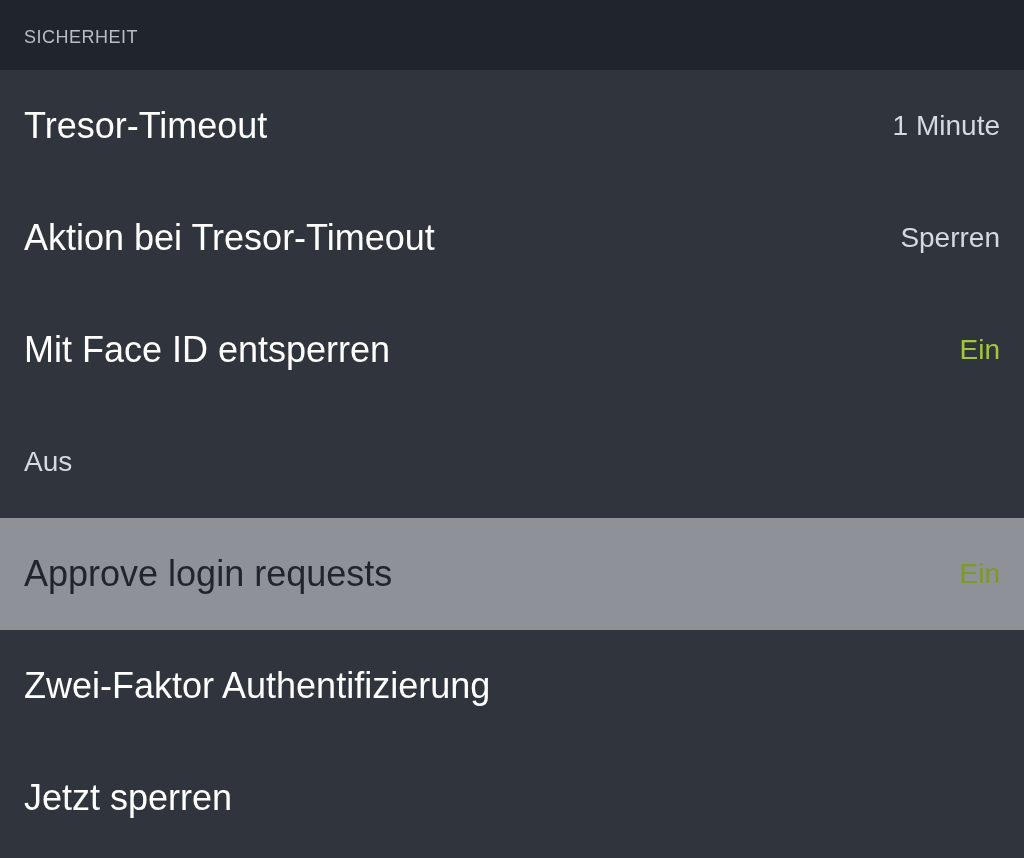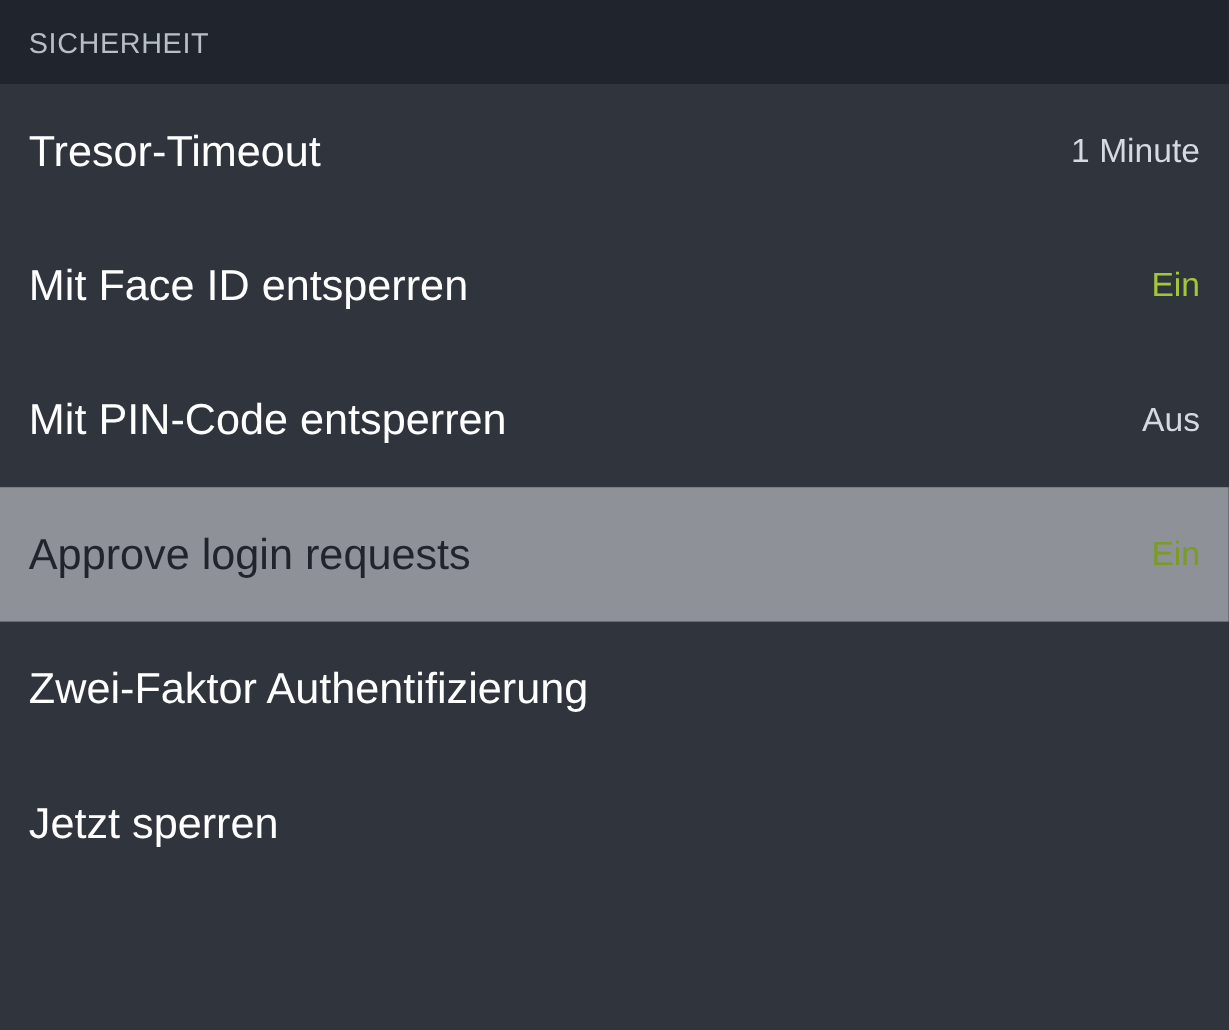--- a/index.html
+++ b/index.html
@@ -10,21 +10,21 @@
     body {
       width: 1024px;
       height: 858px;
       background-color: #2f343d;
       font-family: -apple-system, BlinkMacSystemFont, 'Segoe UI', Helvetica, Arial, sans-serif;
       color: #ffffff;
       overflow: hidden;
     }
     .section-header {
       padding: 24px 24px 20px 24px;
-      font-size: 24px;
+      font-size: 18px;
       letter-spacing: 0.5px;
       color: #b8bec8;
       background-color: #1f242d;
       height: 70px;
       display: flex;
       align-items: center;
     }
     .settings-list {
       background-color: #2f343d;
     }
@@ -68,28 +68,31 @@
   <span>SICHERHEIT</span>
 </div>
 
 <div class="settings-list">
 
   <div class="settings-row">
     <span class="row-label">Tresor-Timeout</span>
     <span class="row-value">1 Minute</span>
   </div>
 
+  <div class="settings-row">
+    <span class="row-label">Aktion bei Tresor-Timeout</span>
+    <span class="row-value">Sperren</span>
+  </div>
 
   <div class="settings-row">
     <span class="row-label">Mit Face ID entsperren</span>
     <span class="row-value accent">Ein</span>
   </div>
 
   <div class="settings-row">
-    <span class="row-label">Mit PIN-Code entsperren</span>
     <span class="row-value">Aus</span>
   </div>
 
   <div class="settings-row highlighted">
     <span class="row-label">Approve login requests</span>
     <span class="row-value accent">Ein</span>
   </div>
 
   <div class="settings-row">
     <span class="row-label">Zwei-Faktor Authentifizierung</span>

